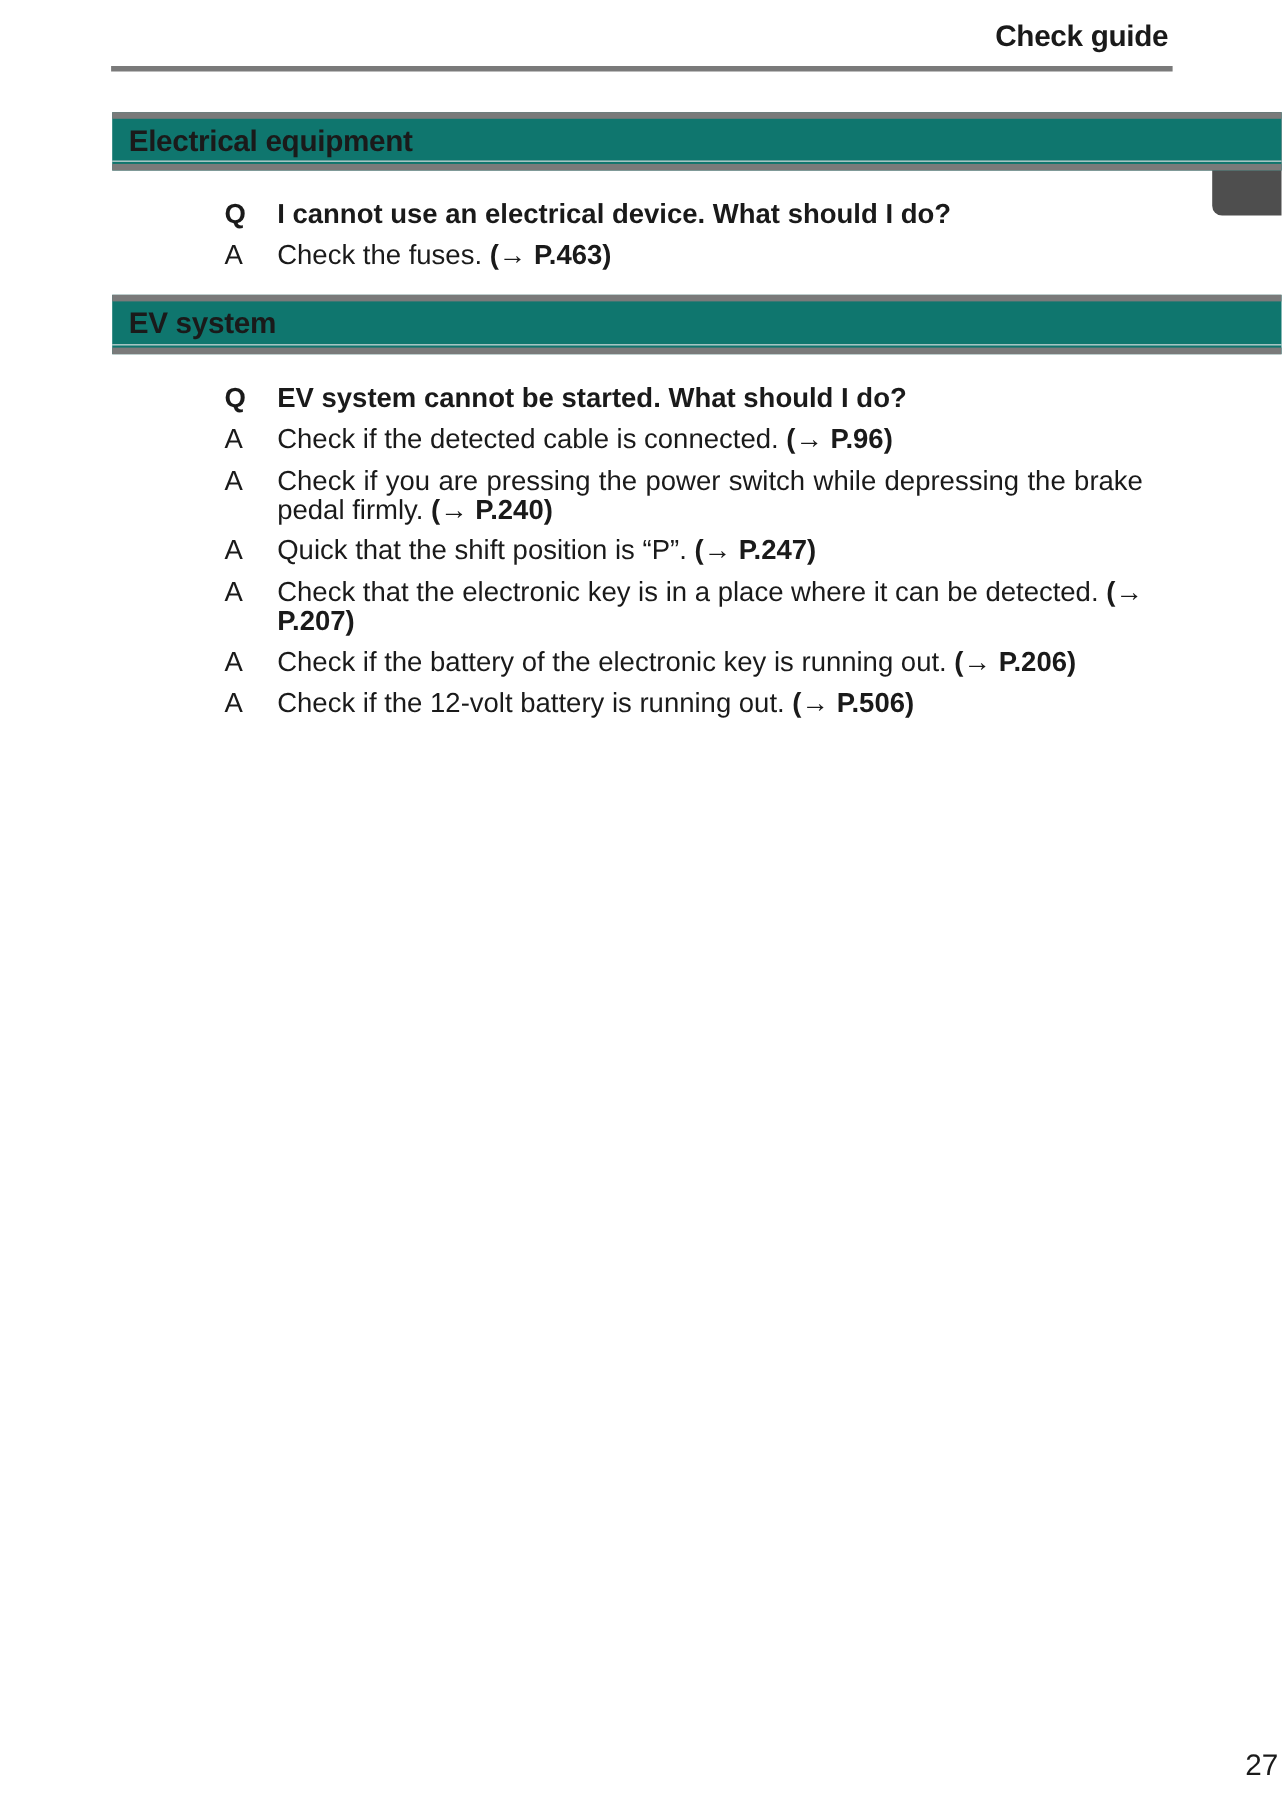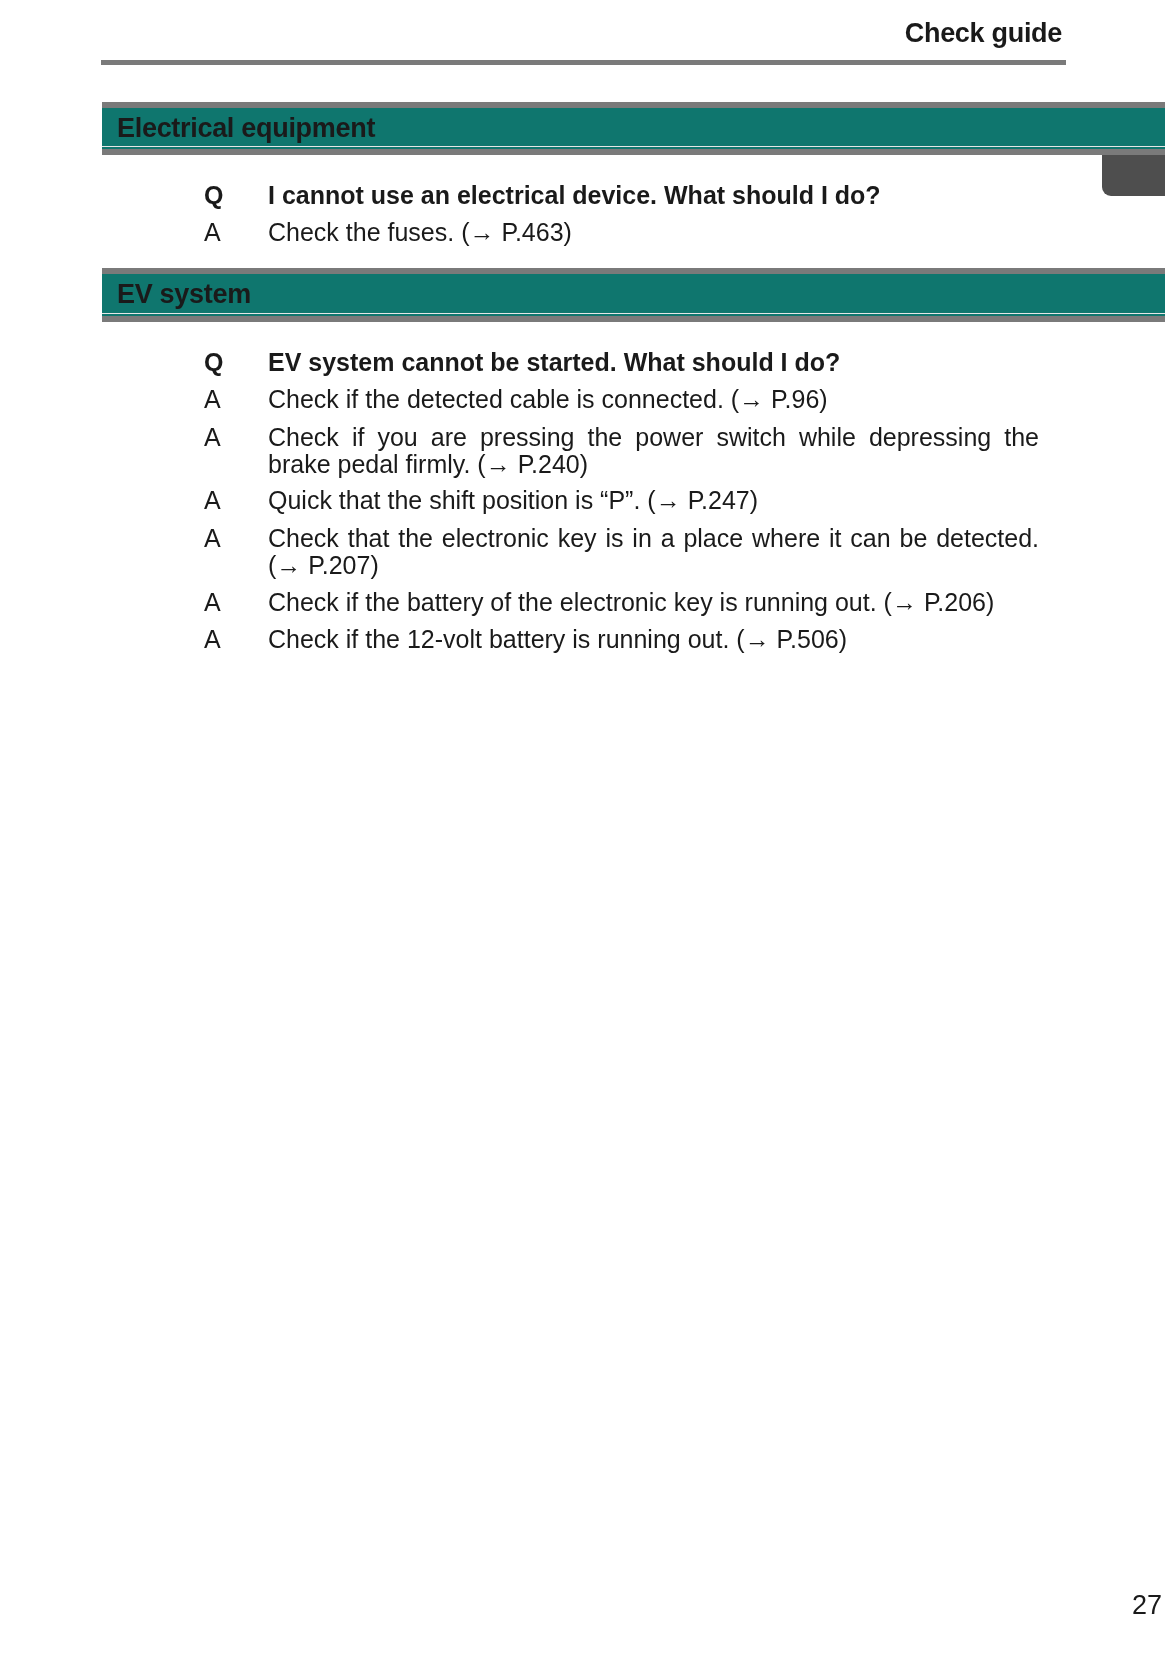--- a/index.html
+++ b/index.html
@@ -8,24 +8,24 @@
   .header-title { position:absolute; right:103px; top:18px; font-size:27px; font-weight:bold; letter-spacing:-0.3px; }
   .header-rule { position:absolute; left:101px; width:965px; top:60px; height:5px; background:#7a7a7a; }
   .tab { position:absolute; left:1102px; top:102px; width:70px; height:94px; background:#4e4e4e; border-radius:9px 0 0 9px; }
   .section-bar { position:absolute; left:102px; width:1068px; background:#0f766e; box-sizing:border-box; }
   .section-bar::before { content:""; position:absolute; left:0; right:0; top:0; height:6px; background:#7a7a7a; }
   .section-bar::after { content:""; position:absolute; left:0; right:0; bottom:0; height:6px; background:#7a7a7a; }
   .section-bar .hl { position:absolute; left:0; right:0; bottom:8px; height:1px; background:#e6e6e6; }
   .section-title { position:absolute; left:15px; top:11px; font-size:27px; font-weight:bold; letter-spacing:-0.3px; }
   .qa { position:absolute; left:204px; width:835px; font-size:25px; line-height:27px; }
   .qa .mark { position:absolute; left:0; top:0; width:30px; }
-  .qa .text { margin-left:64px; display:block; }
+  .qa .text { margin-left:48px; display:block; }
   .qa.q { font-weight:bold; }
   .qa.justify .text { text-align:justify; text-align-last:left; }
-  .ref { font-weight:normal; }
+  .ref { font-weight:bold; }
   .page-number { position:absolute; left:1104px; top:1590px; font-size:27px;margin-left:28px; }
 </style>
 </head>
 <body>
 
 <div class="header-title">Check guide</div>
 <div class="header-rule"></div>
 <div class="tab"></div>
 
 <div class="section-bar" style="top:102px;height:53px;">

